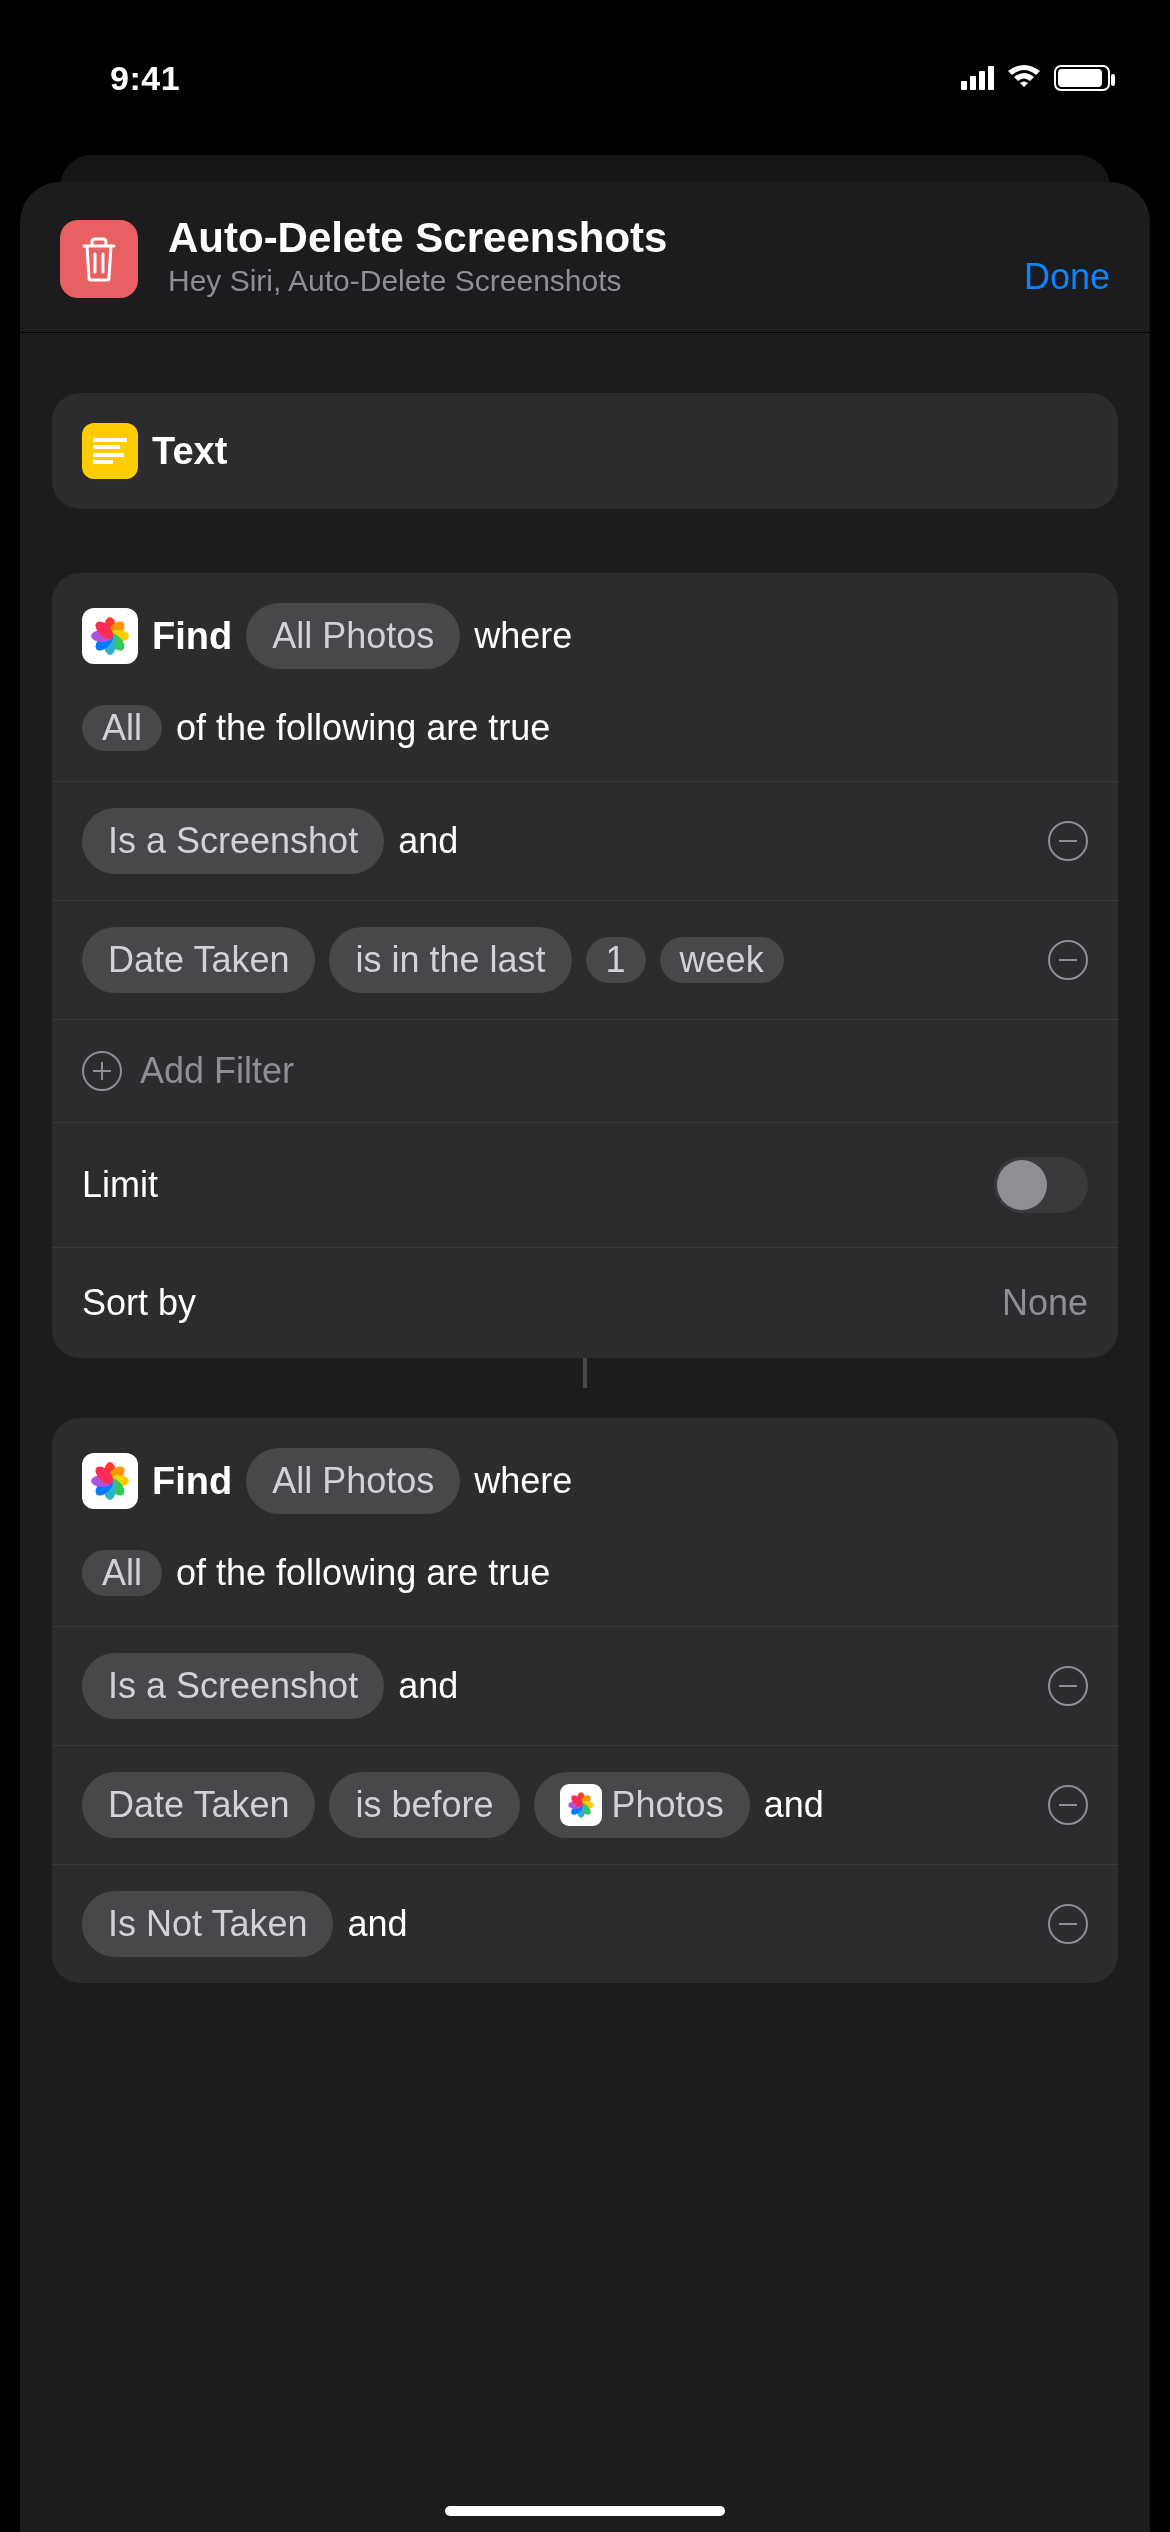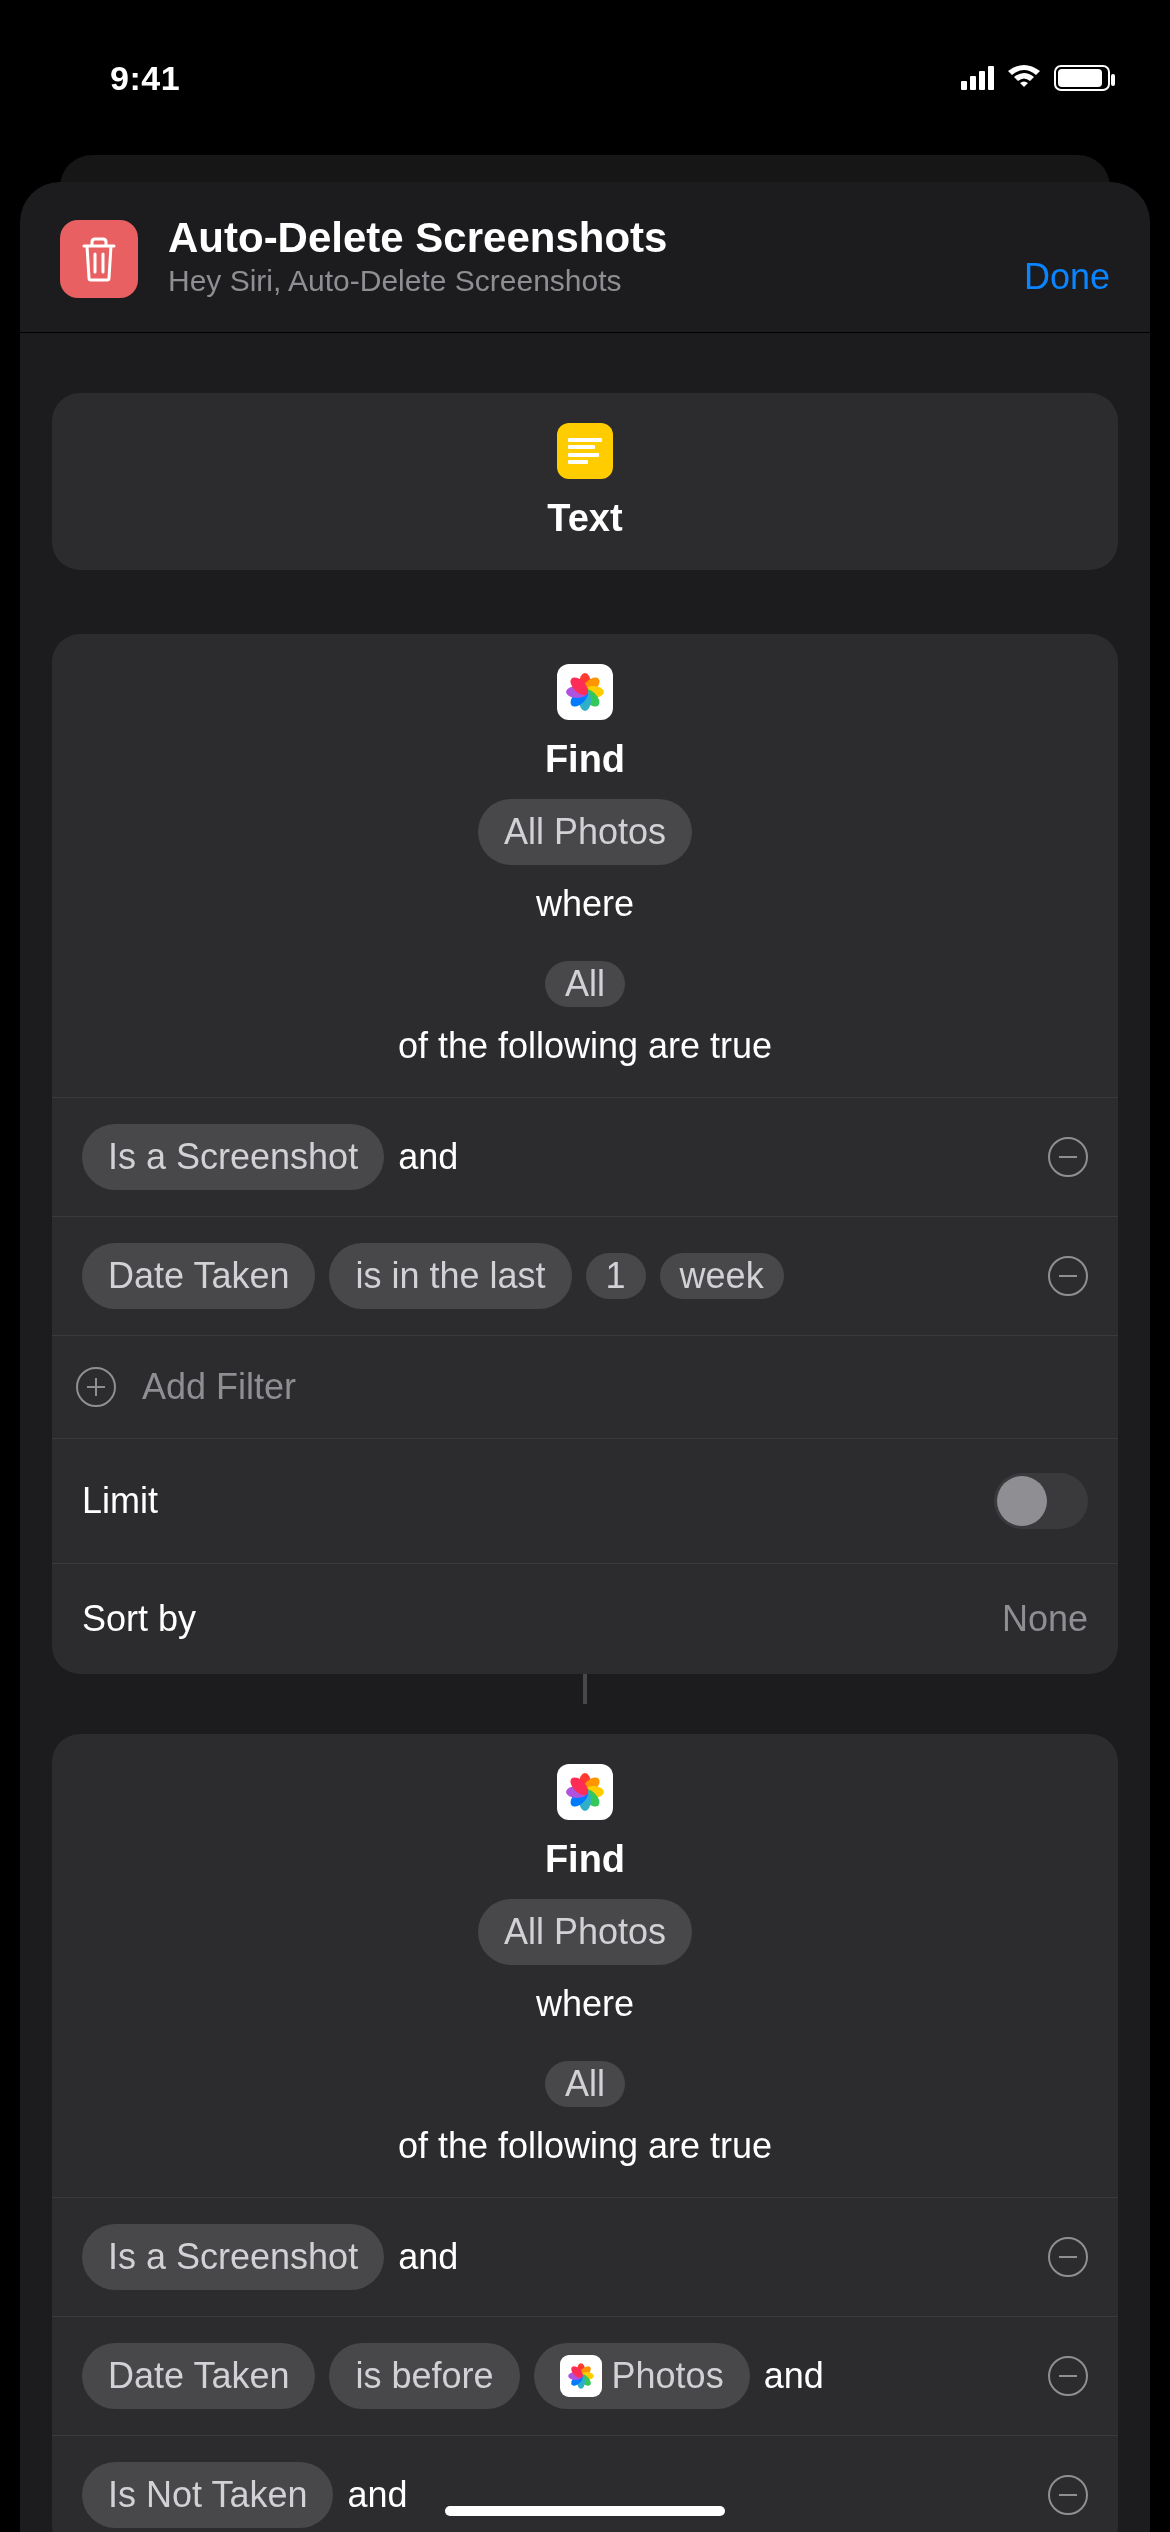--- a/index.html
+++ b/index.html
@@ -26,21 +26,21 @@
 .app-icon { width:78px; height:78px; border-radius:18px; background:#e86062; display:flex; align-items:center; justify-content:center; margin-right:30px; flex-shrink:0; }
 .header-text { flex:1; min-width:0; }
 .header-title { font-size:42px; font-weight:700; line-height:1.05; }
 .header-sub { font-size:30px; color:#8e8e93; margin-top:4px; }
 .done { color:#0a84ff; font-size:36px; font-weight:400; }
 
 .content { padding:60px 32px 0 32px; }
 
 .card { background:#2c2c2e; border-radius:28px; margin-bottom:64px; overflow:hidden; }
 
-.card-head { display:flex; align-items:center; flex-wrap:wrap; gap:18px 14px; padding:30px 30px;flex-direction:column; }
+.card-head { display:flex; align-items:center; flex-wrap:wrap; gap:18px 14px; padding:30px 30px; }
 .act-icon { width:56px; height:56px; border-radius:12px; display:flex; align-items:center; justify-content:center; flex-shrink:0; }
 .icon-text { background:#ffcc00; }
 .icon-photos { background:#fff; }
 
 .act-label { font-size:38px; font-weight:600; }
 
 .card-body { border-top:1px solid #3a3a3c; padding:30px 30px 80px 30px; }
 .body-text { font-size:34px; color:#e5e5ea; }
 
 .filter-row { display:flex; align-items:center; flex-wrap:wrap; gap:16px 14px; padding:26px 30px; border-top:1.5px solid #3a3a3c; position:relative; }
@@ -48,21 +48,21 @@
 
 .token { background:#48484a; color:#d1d1d6; padding:12px 26px; border-radius:100px; font-size:36px; display:inline-flex; align-items:center; gap:10px; }
 .token-sm { padding:2px 20px; font-size:36px; }
 .token-icon-inner { width:42px; height:42px; border-radius:9px; background:#fff; display:inline-flex; align-items:center; justify-content:center; }
 .plain { font-size:36px; color:#fff; }
 .plain-dim { font-size:36px; color:#8e8e93; }
 
 .remove-btn { width:40px; height:40px; border:2.5px solid #8e8e93; border-radius:50%; display:flex; align-items:center; justify-content:center; position:absolute; right:30px; top:50%; transform:translateY(-50%); }
 .remove-btn::before { content:""; width:18px; height:2.5px; background:#8e8e93; }
 
-.add-row { display:flex; align-items:center; gap:26px; padding:30px 24px; border-top:1.5px solid #3a3a3c; }
+.add-row { display:flex; align-items:center; gap:18px; padding:30px 30px; border-top:1.5px solid #3a3a3c; }
 .plus-btn { width:40px; height:40px; border:2.5px solid #8e8e93; border-radius:50%; display:flex; align-items:center; justify-content:center; position:relative; }
 .plus-btn::before, .plus-btn::after { content:""; position:absolute; background:#8e8e93; }
 .plus-btn::before { width:18px; height:2.5px; } .plus-btn::after { width:2.5px; height:18px; }
 
 .option-row { display:flex; align-items:center; justify-content:space-between; padding:34px 30px; border-top:1.5px solid #3a3a3c; }
 .opt-label { font-size:36px; color:#fff; }
 .opt-value { font-size:36px; color:#8e8e93; }
 
 .switch { width:94px; height:56px; background:#3a3a3c; border-radius:100px; position:relative; }
 .knob { width:50px; height:50px; background:#8e8e93; border-radius:50%; position:absolute; left:3px; top:3px; }

